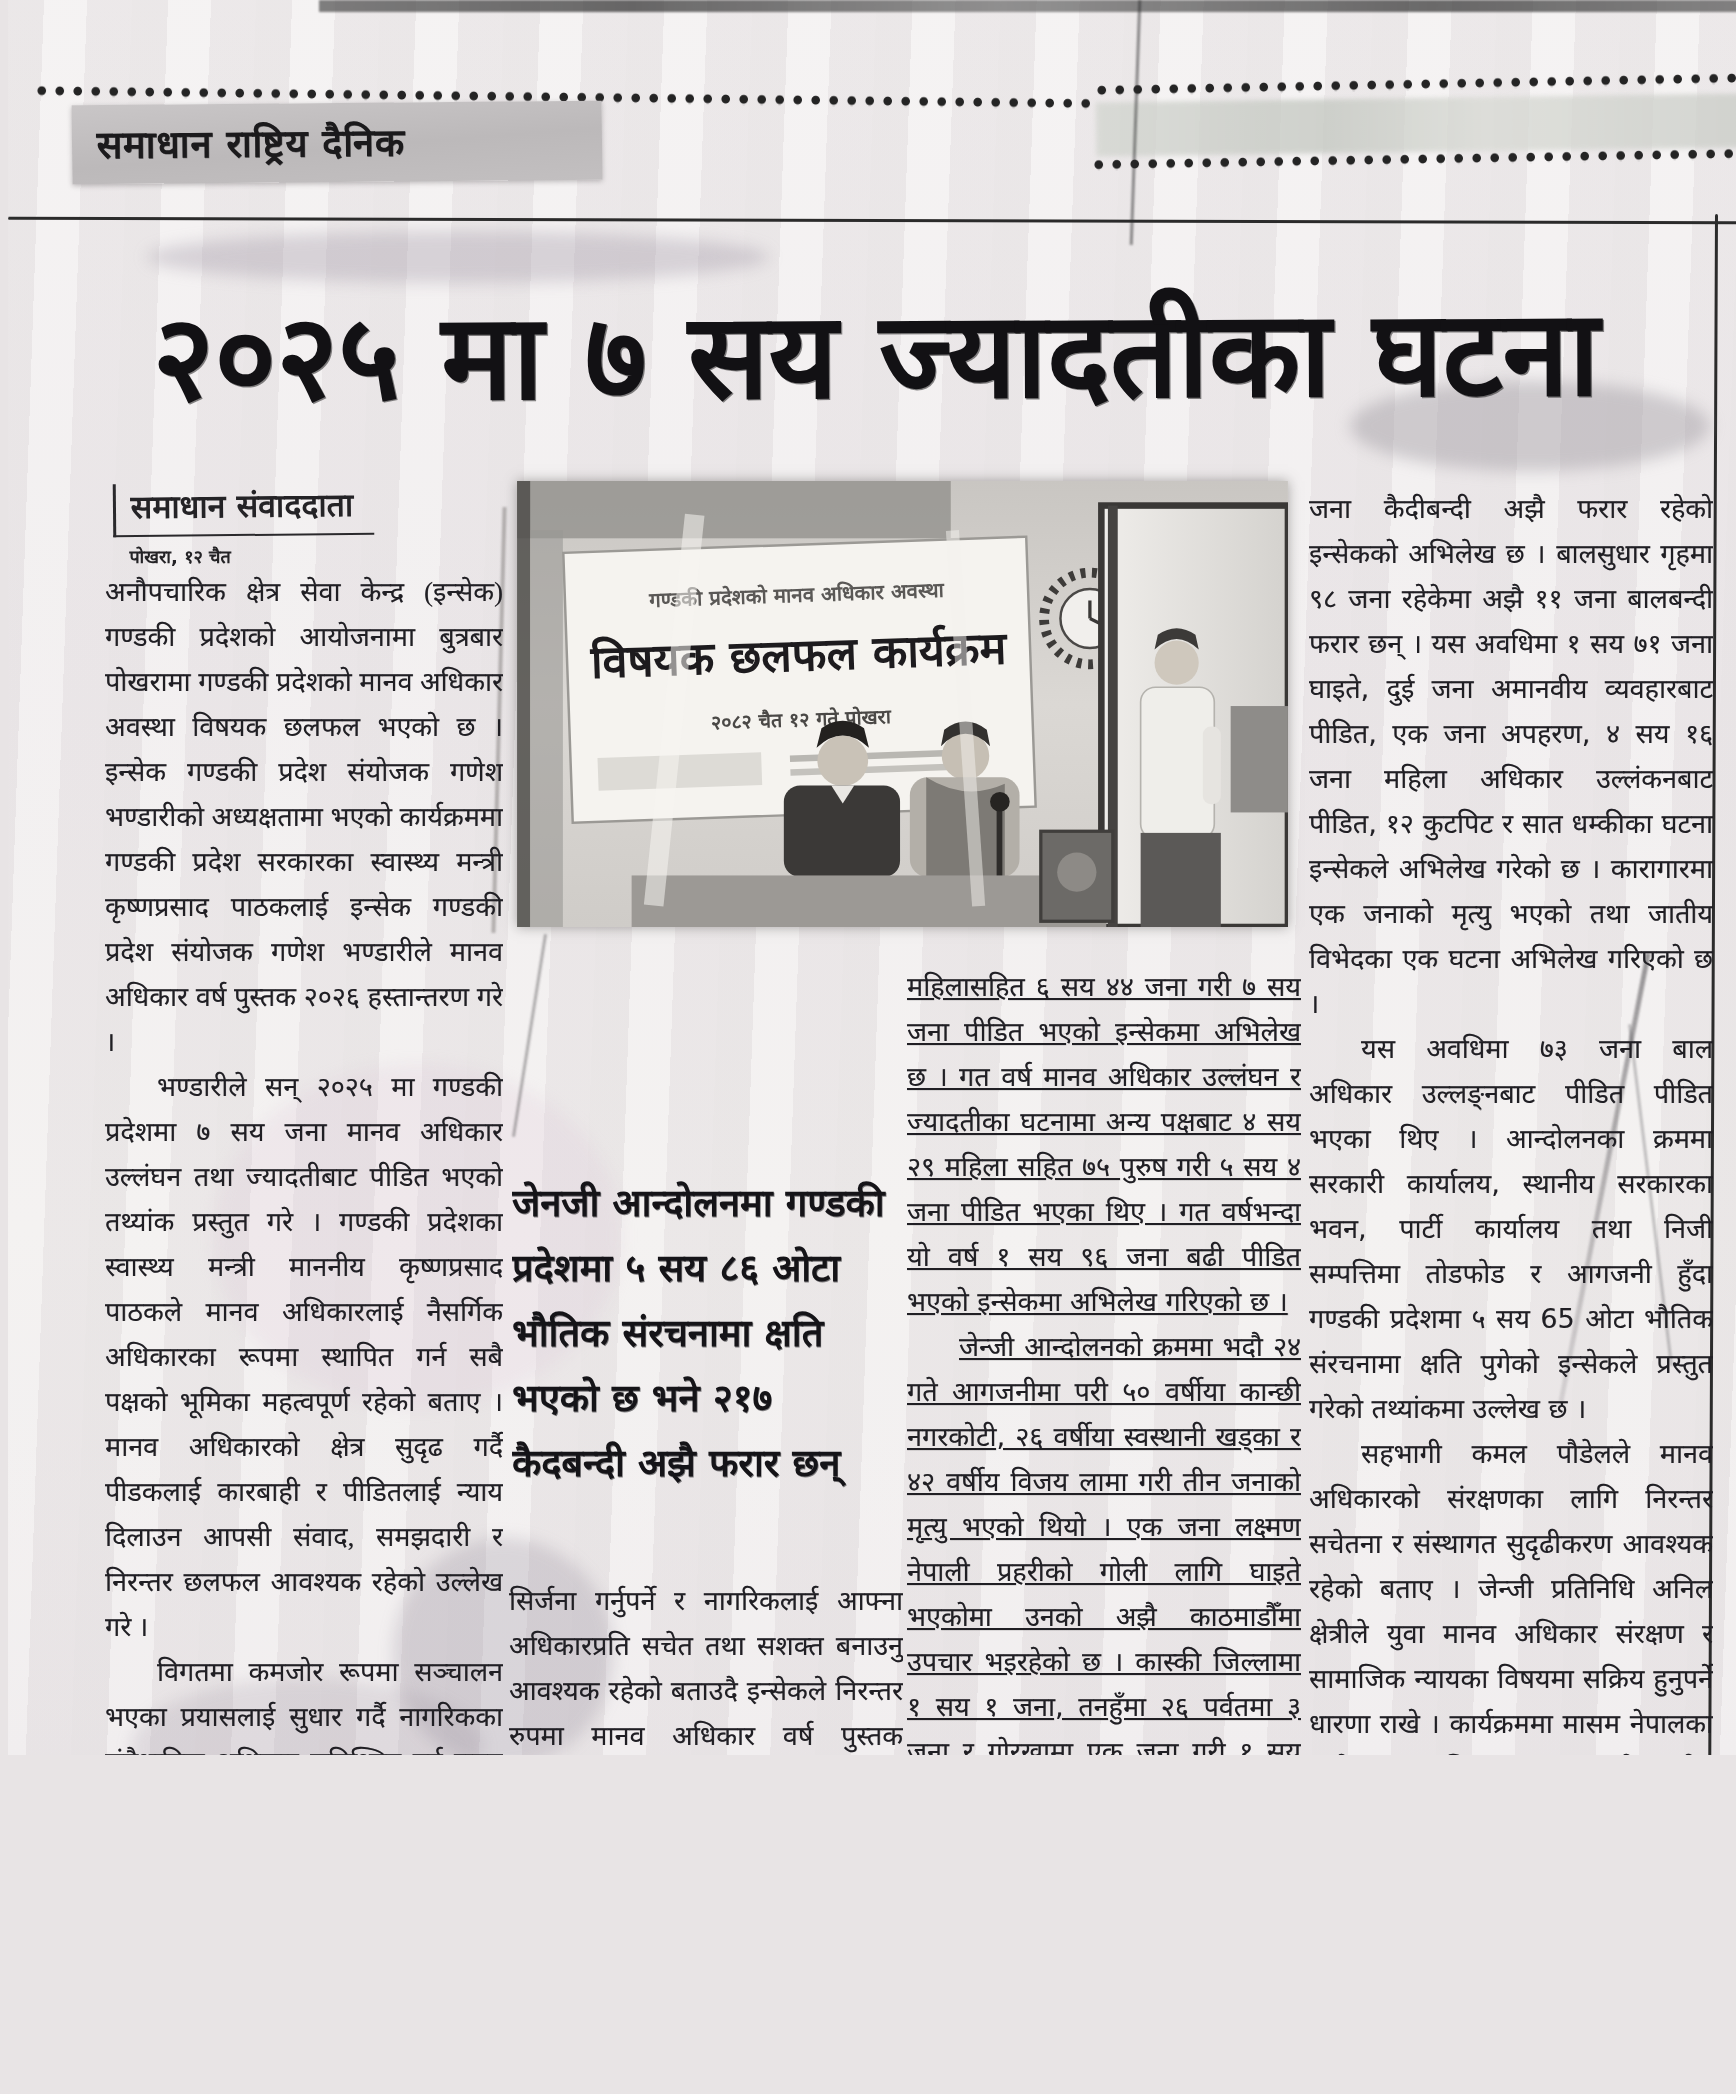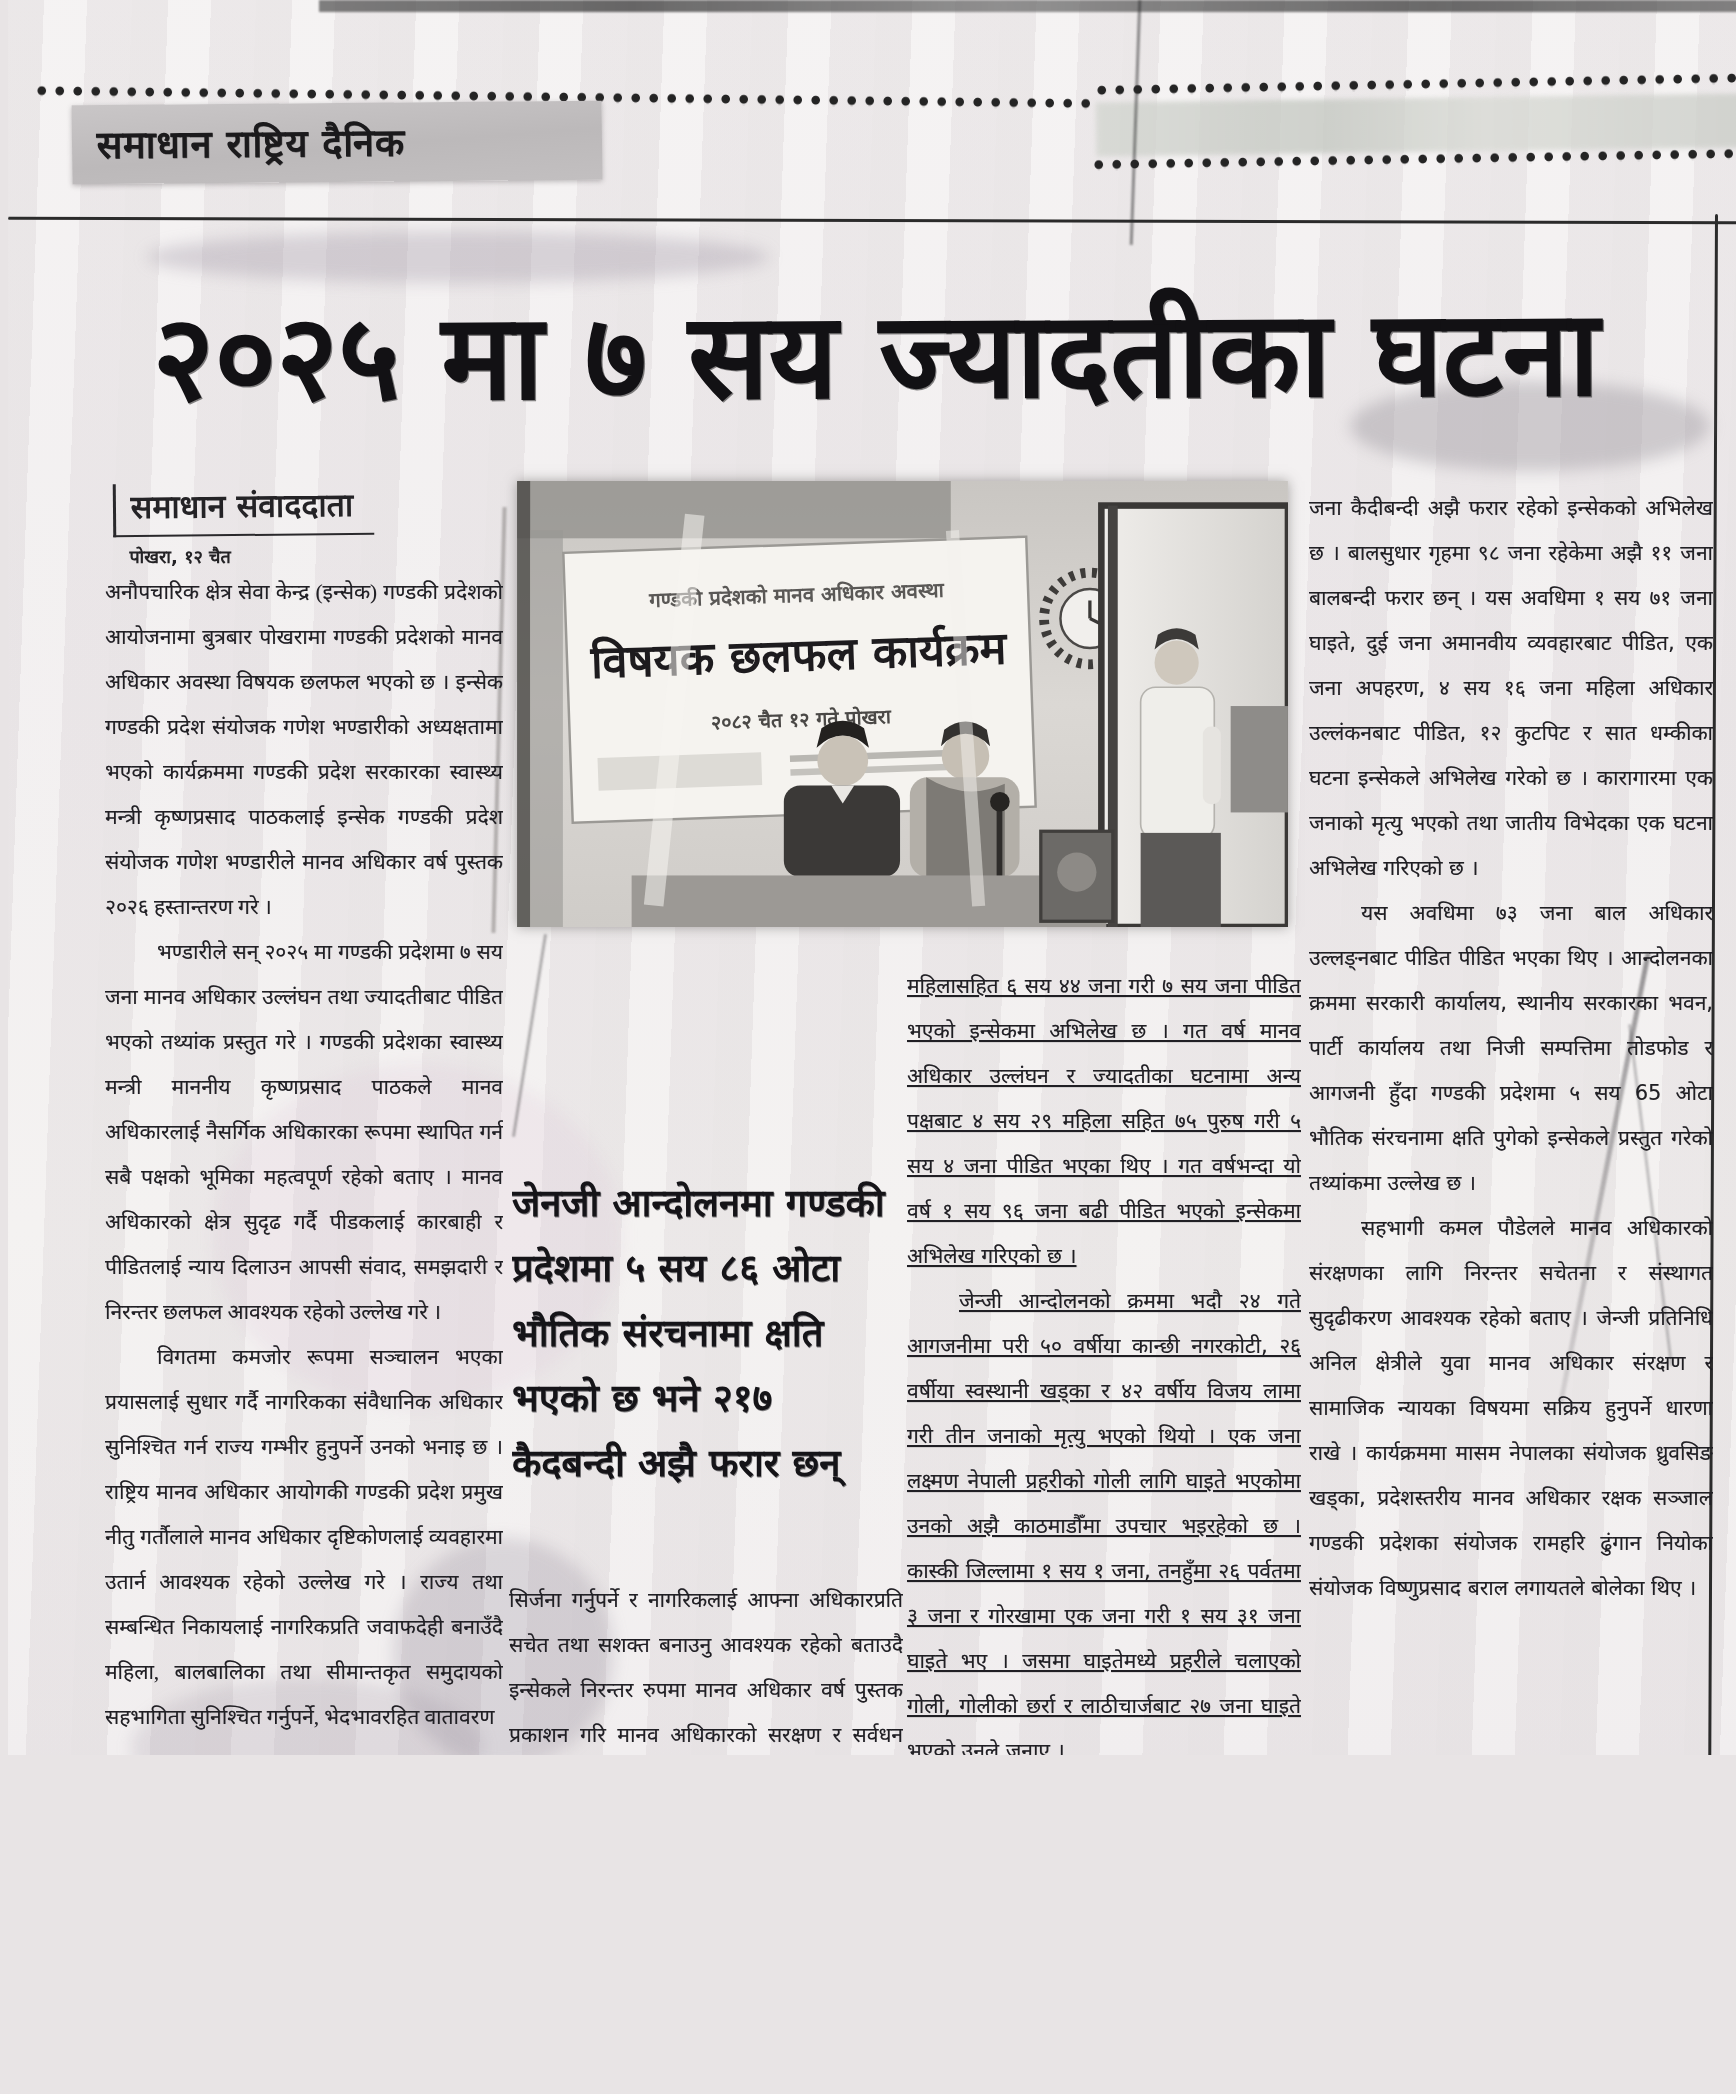--- a/index.html
+++ b/index.html
@@ -41,21 +41,21 @@
     text-shadow:1.2px 1.2px 0 rgba(15,15,15,0.5);
     transform:rotate(-0.2deg);
   }
   .byline-name{
     font-size:32px;font-weight:bold;color:#242326;
     border-left:3.3px solid #2a292c;border-bottom:2.5px solid #2a292c;
     padding:0 21px 8.2px 14.7px;display:inline-block;transform:rotate(-0.6deg);
   }
   .byline-date{font-size:18px;font-weight:bold;color:#242326;padding:8.2px 0 0 16.4px;}
   .news-col{
-    font-size:21px;line-height:45px;color:#201f24;text-align:justify;
+    font-size:27px;line-height:45px;color:#201f24;text-align:justify;
     overflow:hidden;
     text-shadow:0.3px 0.3px 0 rgba(30,30,35,0.4);
   }
   .news-col p{margin:0;}
   .news-col p.indent{text-indent:52px;}
   .pullquote{
     font-size:38px;line-height:65px;font-weight:bold;color:#151418;
     text-align:left;overflow:hidden;
     text-shadow:0.7px 0.7px 0 rgba(10,10,14,0.5);
   }

